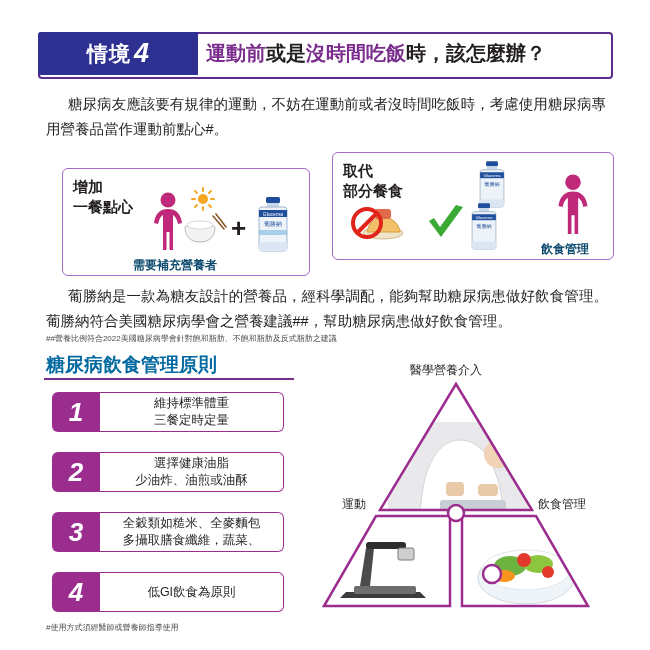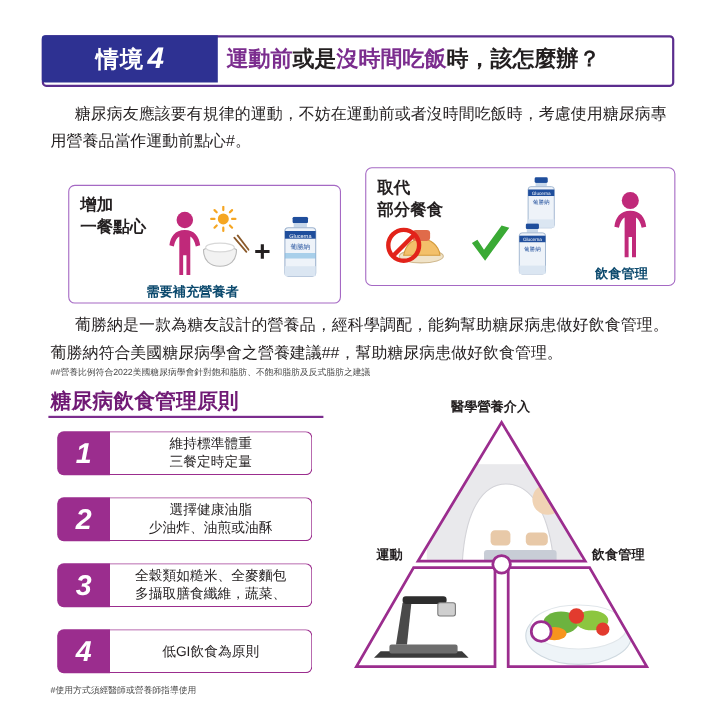--- a/index.html
+++ b/index.html
@@ -93,21 +93,21 @@
     font-size:14.5px;line-height:1.75;text-align:justify;margin-top:16px;
   }
   .footnote-small{
     position:absolute;left:46px;top:333px;width:562px;
     font-size:8px;color:#4a4a4a;
   }
 
   
   .section-title{
     position:absolute;left:46px;top:352px;
-    font-size:19px;font-weight:bold;color:#701a75;
+    font-size:19px;font-weight:bold;color:#0369a1;
     border-bottom:none;
   }
   .section-underline{
     position:absolute;left:44px;top:378px;width:250px;height:2px;background:#7b2d8e;
   }
 
   
   .step{
     position:absolute;left:52px;width:232px;height:40px;
   }
@@ -128,21 +128,21 @@
   .step.s1{top:392px;}
   .step.s2{top:452px;}
   .step.s3{top:512px;}
   .step.s4{top:572px;}
 
   
   .pyramid{
     position:absolute;left:300px;top:362px;width:312px;height:252px;
   }
   .pyr-label{
-    position:absolute;font-size:12px;font-weight:bold;color:#231f20;
+    position:absolute;font-size:12px;font-weight:normal;color:#231f20;
   }
 
   
   .footnote-bottom{
     position:absolute;left:46px;top:622px;font-size:8px;color:#4a4a4a;
   }
 </style>
 </head>
 <body>
 

